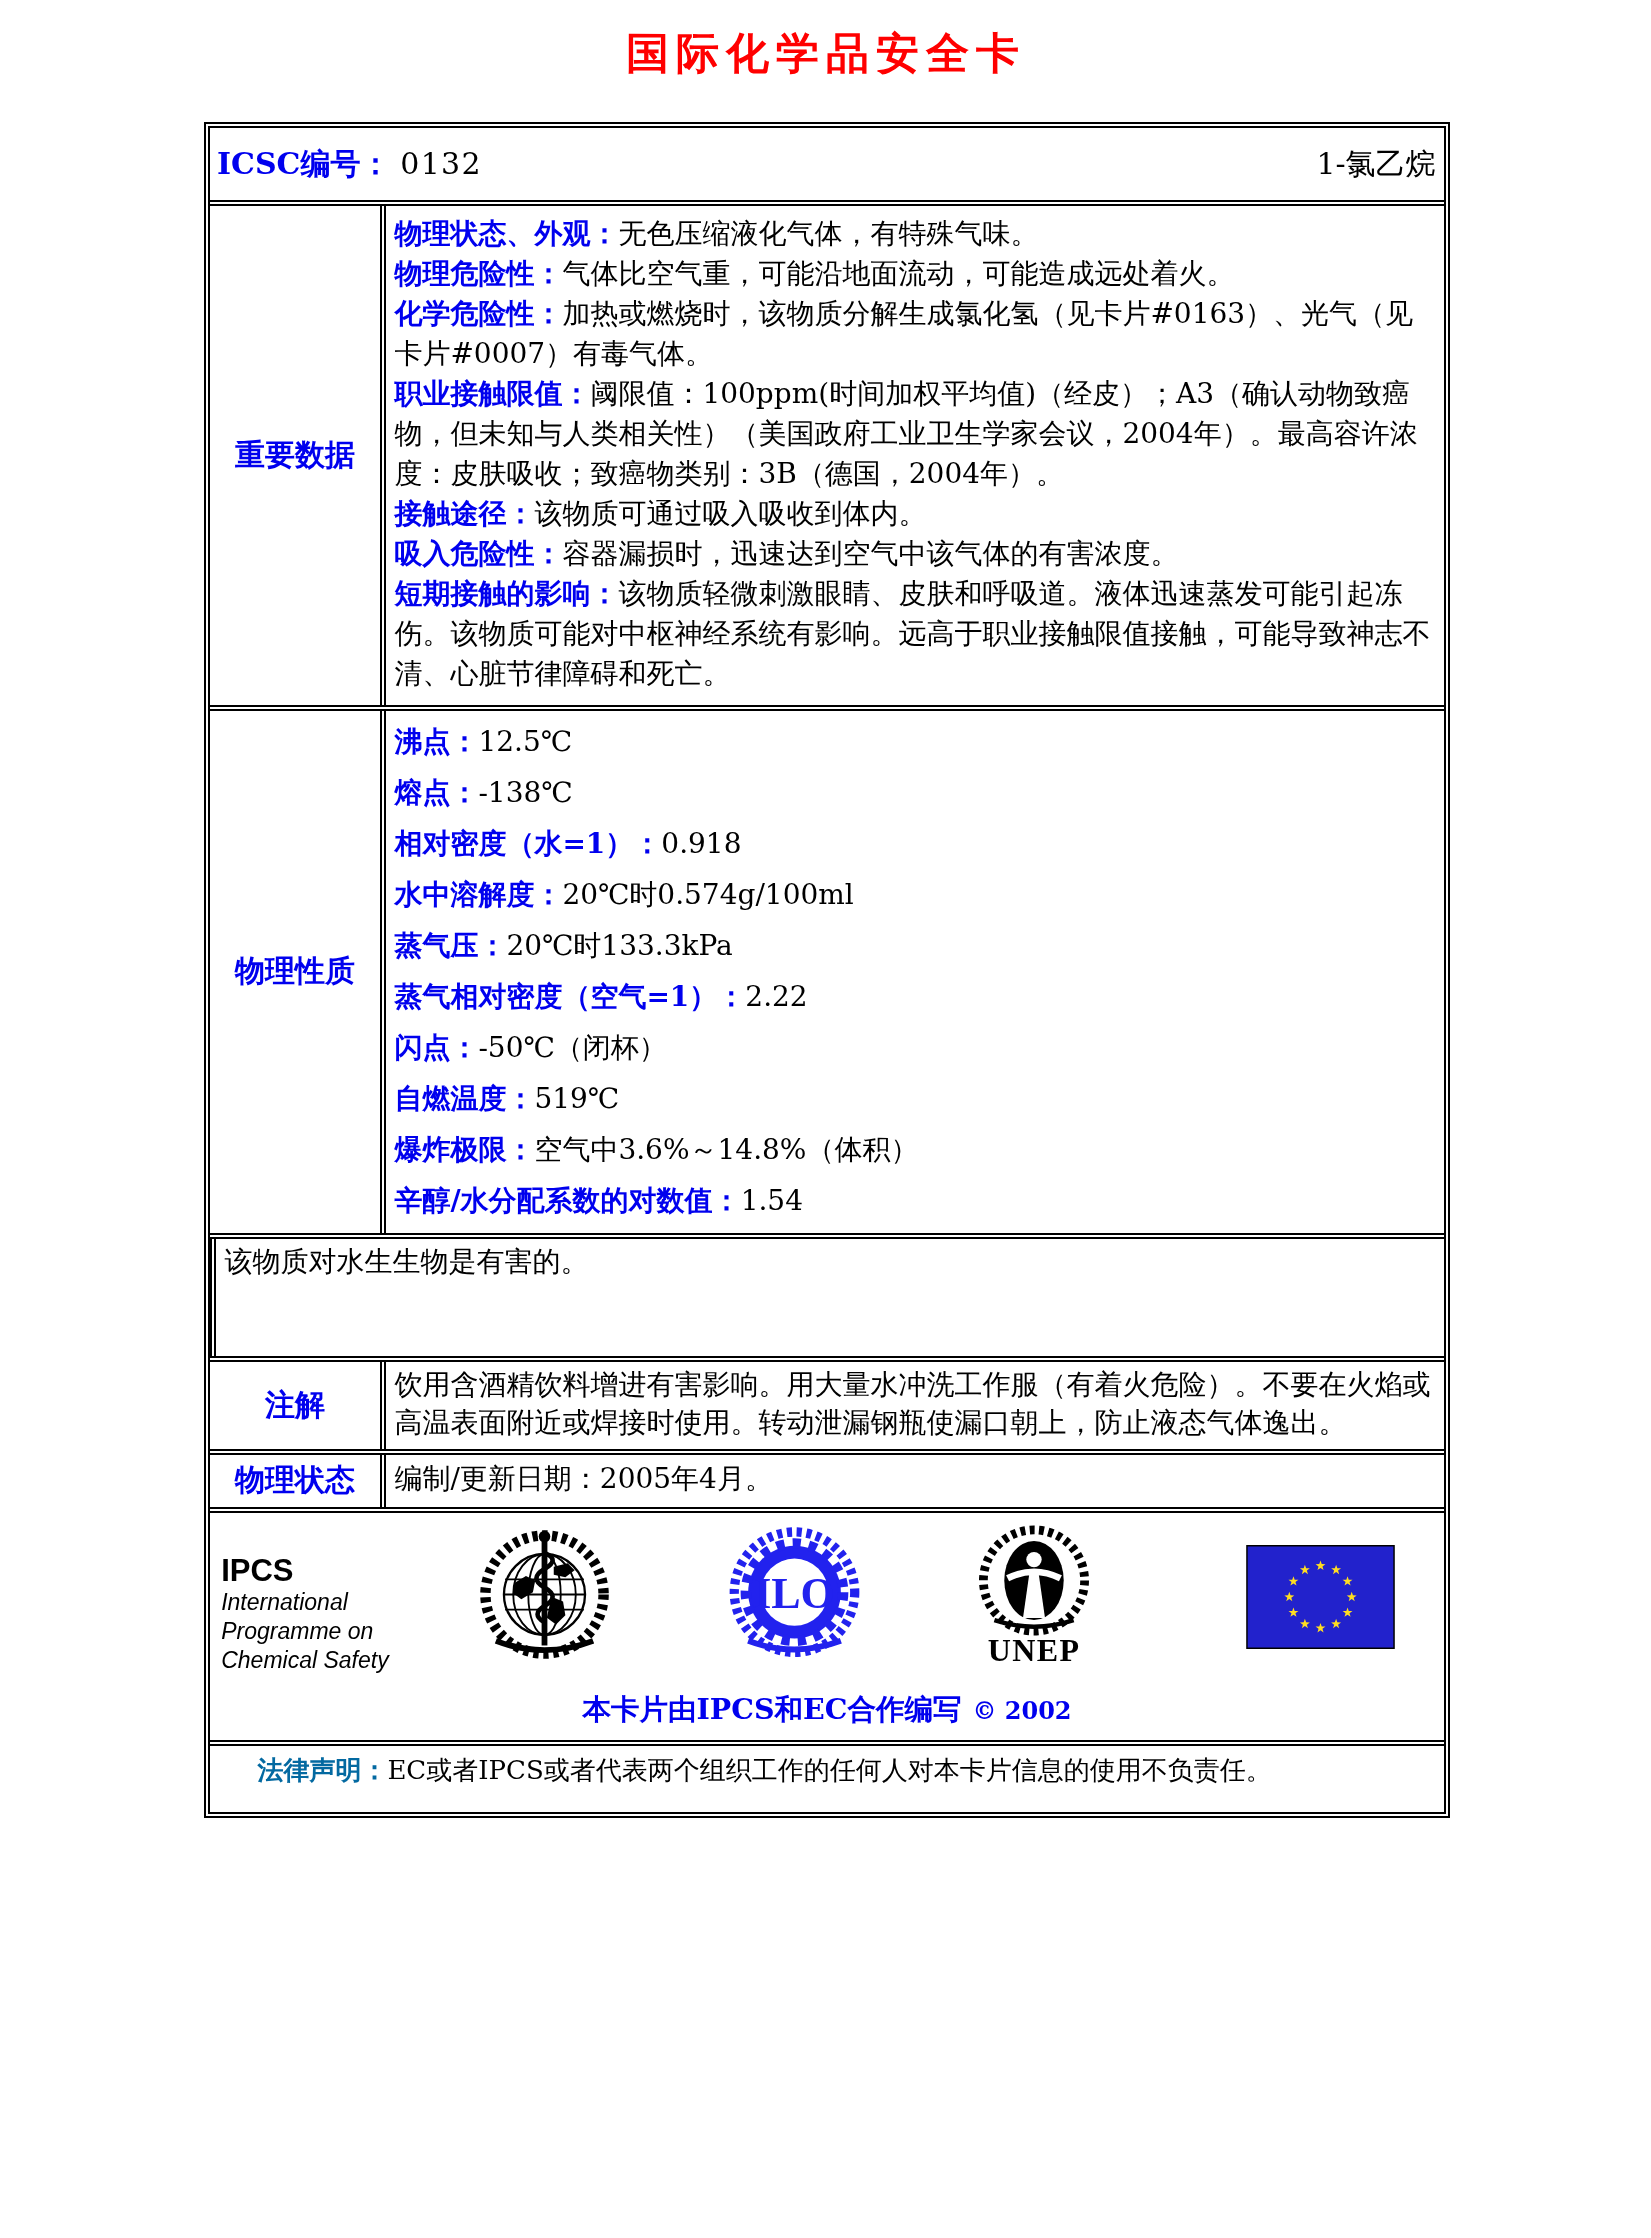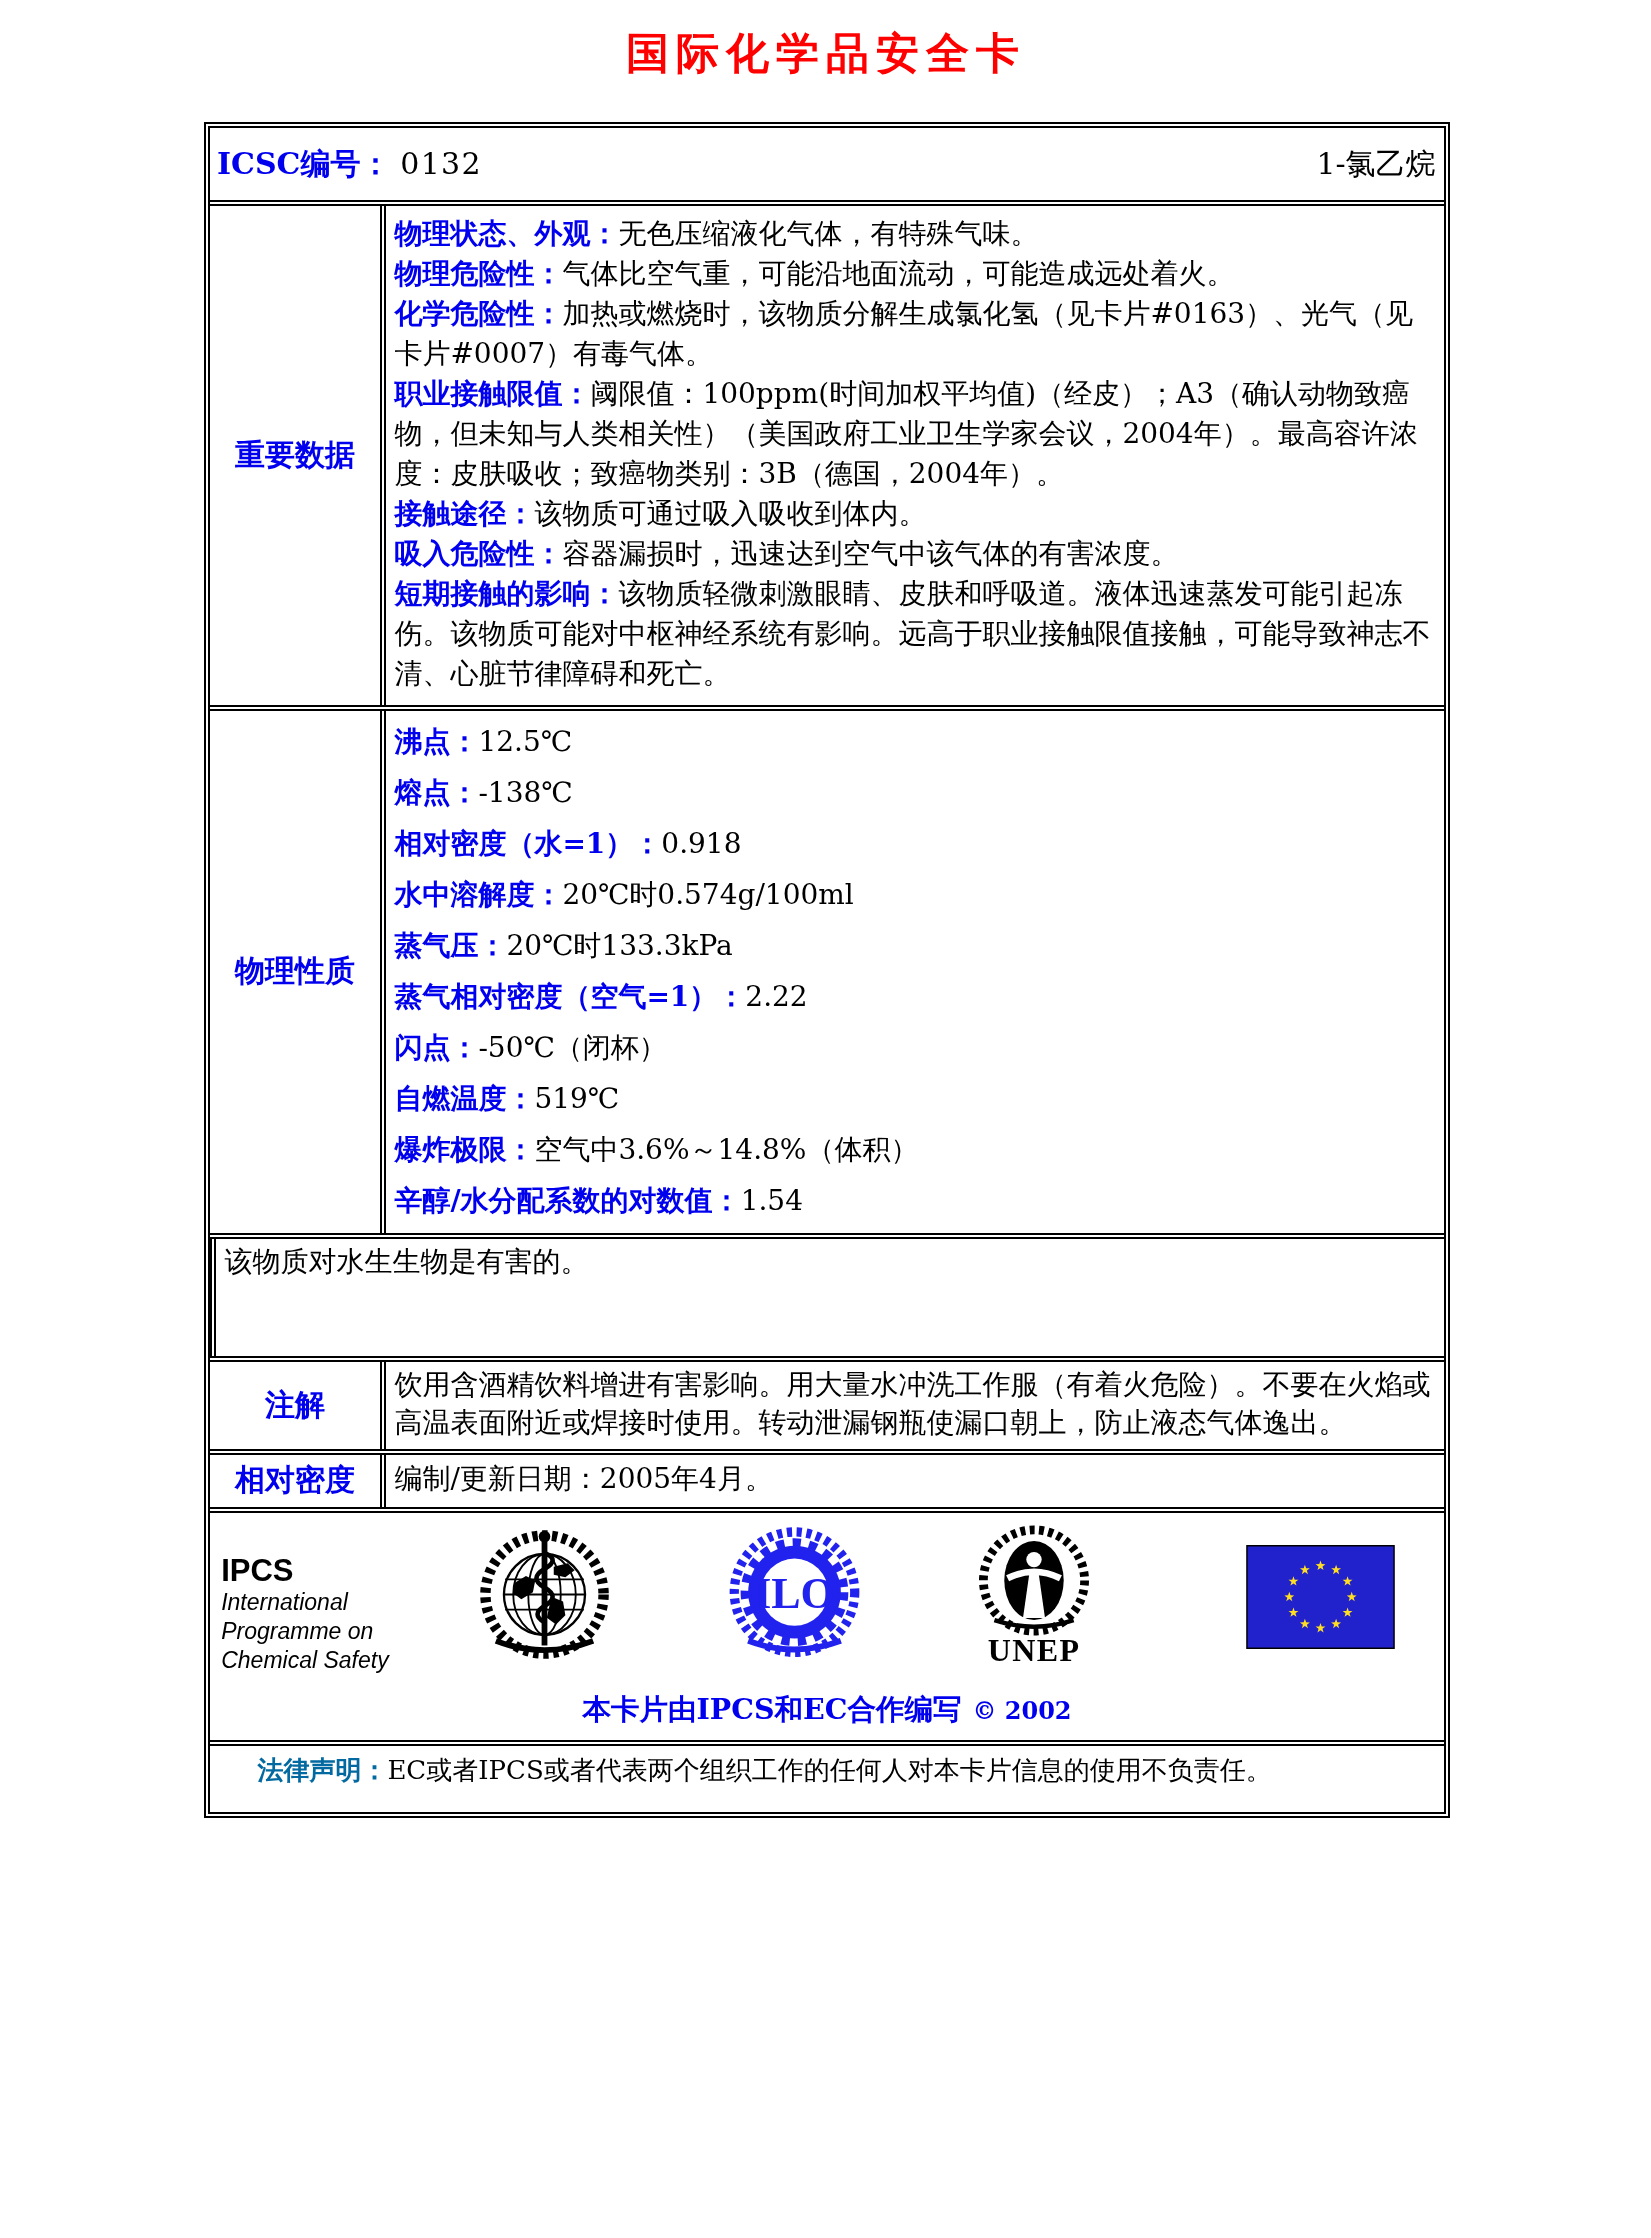--- a/index.html
+++ b/index.html
@@ -123,21 +123,21 @@
     </div>
 
     <div class="row notes">
       <div class="label-cell">注解</div>
       <div class="content-cell">
         <div class="line val">饮用含酒精饮料增进有害影响。用大量水冲洗工作服（有着火危险）。不要在火焰或高温表面附近或焊接时使用。转动泄漏钢瓶使漏口朝上，防止液态气体逸出。</div>
       </div>
     </div>
 
     <div class="row additional">
-      <div class="label-cell">相对密度</div>
+      <div class="label-cell">物理状态</div>
       <div class="content-cell">
         <div class="line val">编制/更新日期：2005年4月。</div>
       </div>
     </div>
 
     <div class="row logos-row">
       <div class="logos-strip">
 
         <div class="ipcs-block">
           <div class="ipcs-name">IPCS</div>

